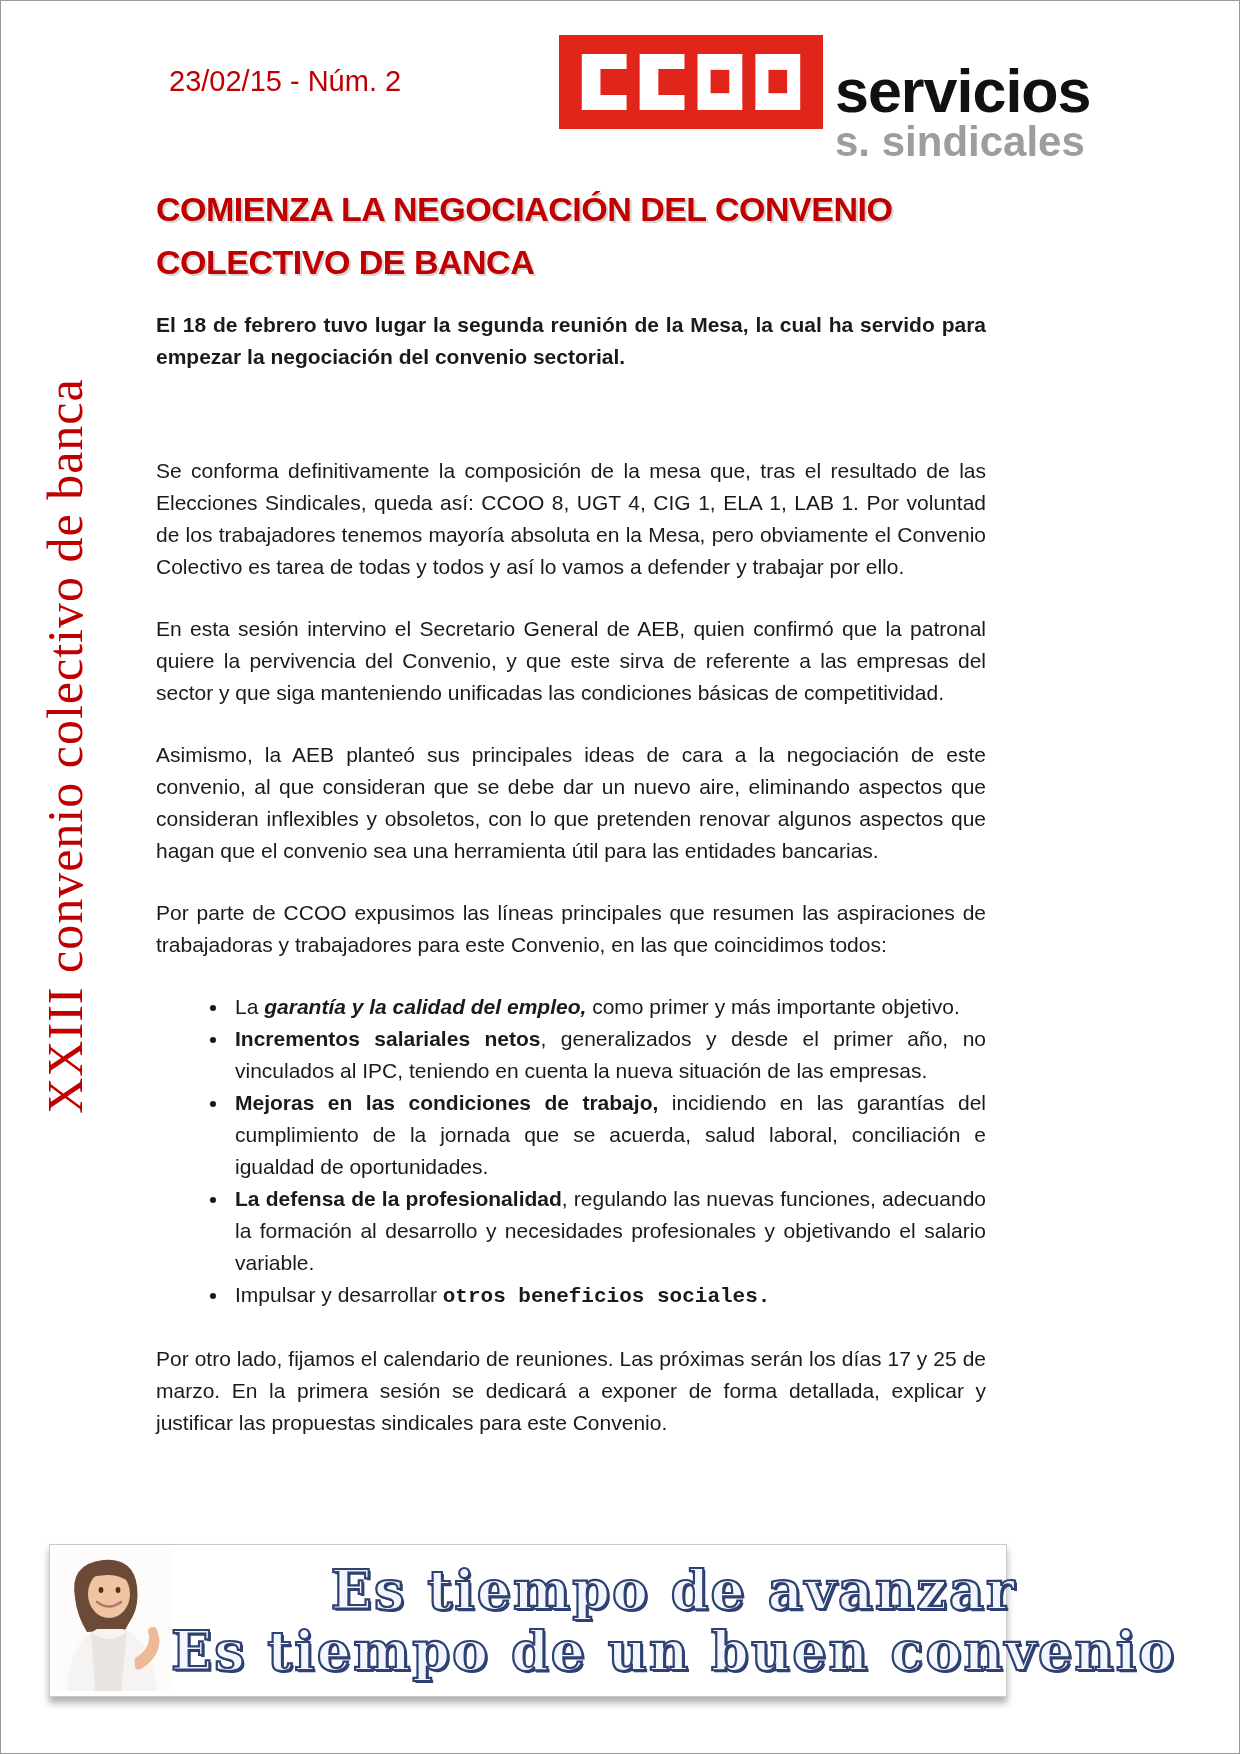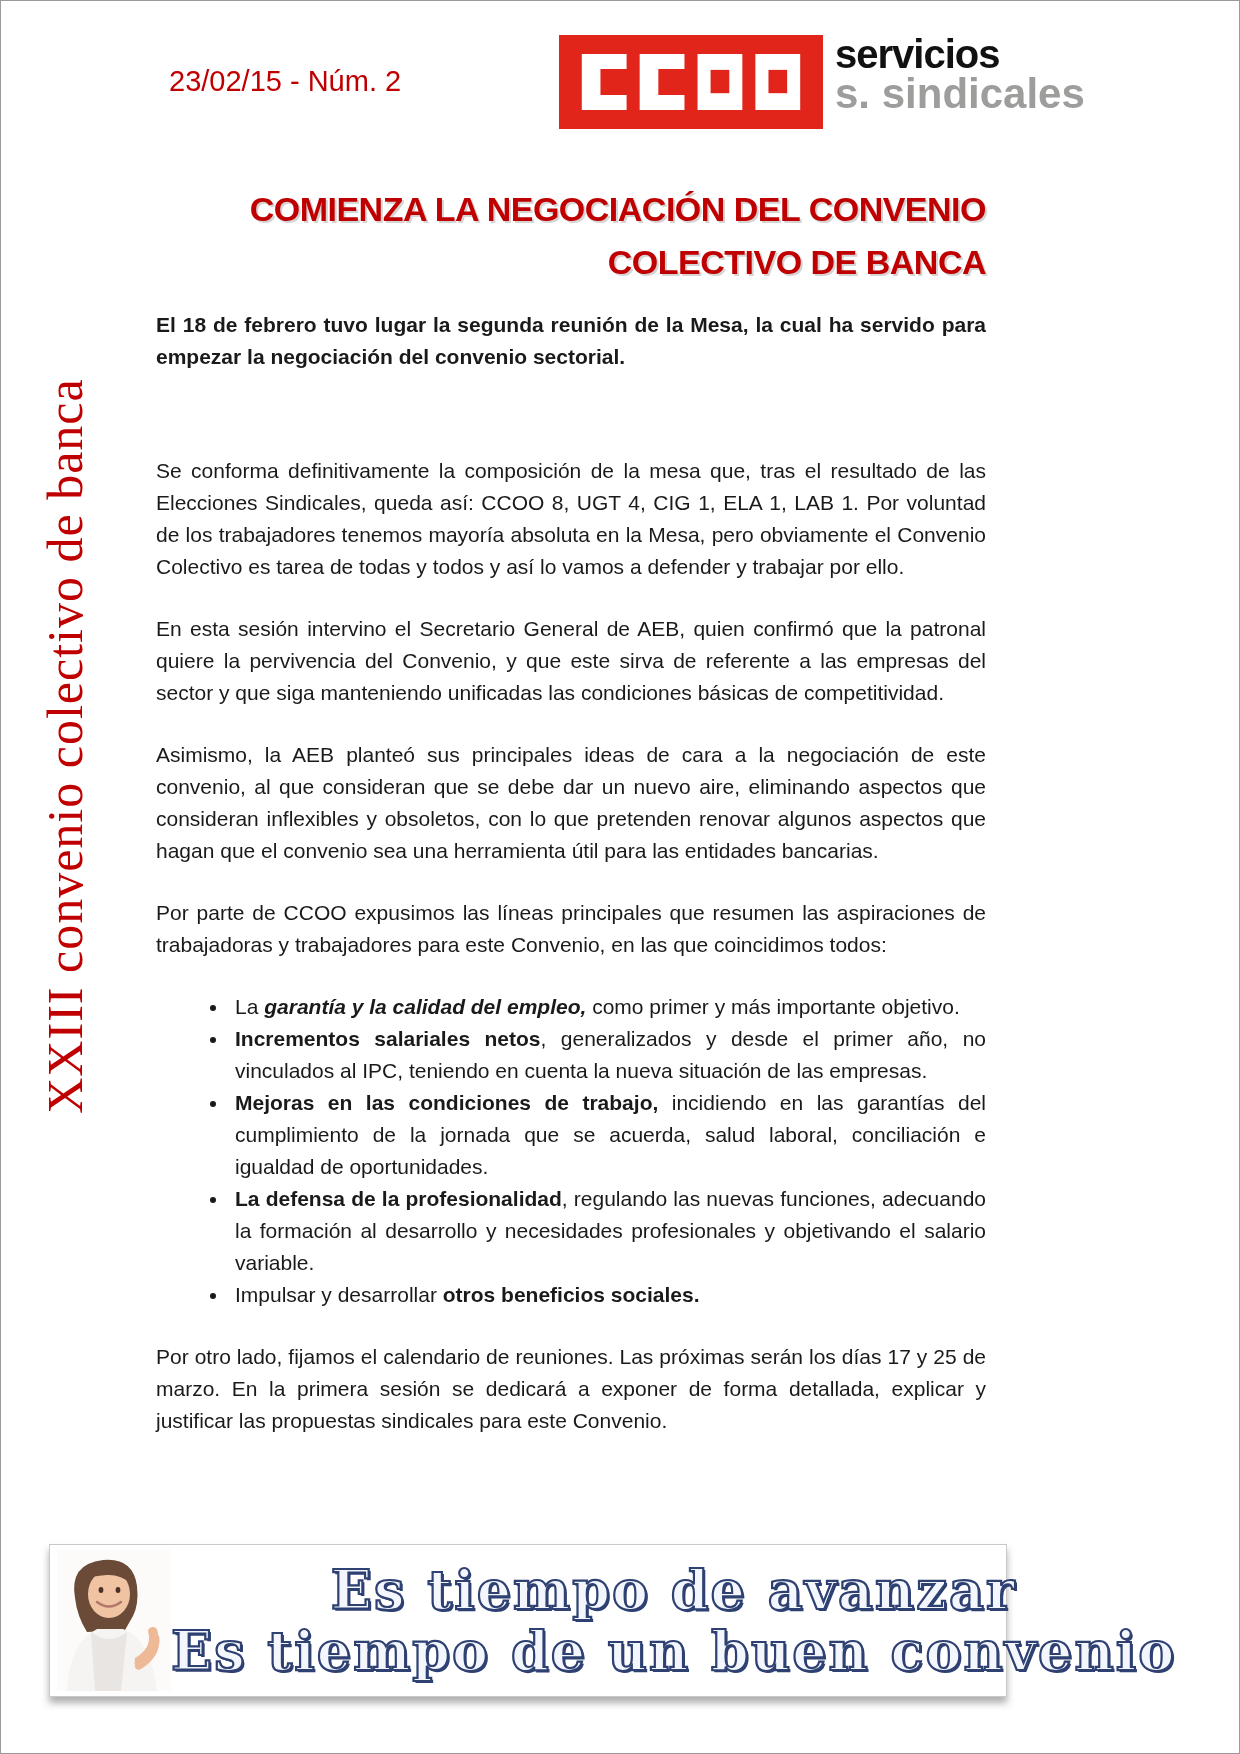--- a/index.html
+++ b/index.html
@@ -25,29 +25,29 @@
     position:absolute;left:168px;top:64px;
     font-size:29px;font-weight:400;color:var(--title-red);
   }
   .logo-block{position:absolute;left:558px;top:34px;display:flex;align-items:flex-start;}
   .ccoo-box{
     width:264px;height:94px;background:var(--brand-red);
     display:flex;align-items:center;justify-content:center;
   }
   .brand-text{margin-left:12px;line-height:1;}
   .brand-main{
-    font-size:40px;font-weight:700;color:#111;letter-spacing:-1px;line-height:0.95;
+    font-size:61px;font-weight:700;color:#111;letter-spacing:-1px;line-height:0.95;margin-top:28px;
   }
   .brand-sub{
     font-size:42px;font-weight:700;color:var(--sub-gray);letter-spacing:0px;line-height:1.0;
   }
   
   .main-title{
     position:absolute;left:155px;top:182px;width:830px;
-    text-align:right;color:var(--title-red);
+    text-align:left;color:var(--title-red);
     font-size:34px;font-weight:700;line-height:1.55;
     text-shadow:2px 2px 0 rgba(160,160,160,0.45);
     letter-spacing:-0.5px;
   }
   
   .vertical-title{
     position:absolute;left:64px;top:745px;
     transform:translate(-50%,-50%) rotate(-90deg);
     white-space:nowrap;
     font-family:"Liberation Serif", serif;
@@ -116,21 +116,21 @@
     <p class="intro-bold">El 18 de febrero tuvo lugar la segunda reunión de la Mesa, la cual ha servido para empezar la negociación del convenio sectorial.</p>
     <p class="para">Se conforma definitivamente la composición de la mesa que, tras el resultado de las Elecciones Sindicales, queda así: CCOO 8, UGT 4, CIG 1, ELA 1, LAB 1. Por voluntad de los trabajadores tenemos mayoría absoluta en la Mesa, pero obviamente el Convenio Colectivo es tarea de todas y todos y así lo vamos a defender y trabajar por ello.</p>
     <p class="para">En esta sesión intervino el Secretario General de AEB, quien confirmó que la patronal quiere la pervivencia del Convenio, y que este sirva de referente a las empresas del sector y que siga manteniendo unificadas las condiciones básicas de competitividad.</p>
     <p class="para">Asimismo, la AEB planteó sus principales ideas de cara a la negociación de este convenio, al que consideran que se debe dar un nuevo aire, eliminando aspectos que consideran inflexibles y obsoletos, con lo que pretenden renovar algunos aspectos que hagan que el convenio sea una herramienta útil para las entidades bancarias.</p>
     <p class="para">Por parte de CCOO expusimos las líneas principales que resumen las aspiraciones de trabajadoras y trabajadores para este Convenio, en las que coincidimos todos:</p>
     <ul class="aspiration-list">
         <li><span>La </span><span style="font-weight: 700; font-style: italic;">garantía y la calidad del empleo,</span><span> como primer y más importante objetivo.</span></li>
         <li><span style="font-weight: 700;">Incrementos salariales netos</span><span>, generalizados y desde el primer año, no vinculados al IPC, teniendo en cuenta la nueva situación de las empresas.</span></li>
         <li><span style="font-weight: 700;">Mejoras en las condiciones de trabajo,</span><span> incidiendo en las garantías del cumplimiento de la jornada que se acuerda, salud laboral, conciliación e igualdad de oportunidades.</span></li>
         <li><span style="font-weight: 700; margin-top: 15px;">La defensa de la profesionalidad</span><span>, regulando las nuevas funciones, adecuando la formación al desarrollo y necesidades profesionales y objetivando el salario variable.</span></li>
-        <li><span>Impulsar y desarrollar </span><span style="font-weight: 700;">otros beneficios sociales.</span></li>
+        <li><span>Impulsar y desarrollar </span><span style="font-weight: 700; font-family: Liberation Mono, monospace;">otros beneficios sociales.</span></li>
       </ul>
     <p class="para">Por otro lado, fijamos el calendario de reuniones. Las próximas serán los días 17 y 25 de marzo. En la primera sesión se dedicará a exponer de forma detallada, explicar y justificar las propuestas sindicales para este Convenio.</p>
   </div>
 
   <div class="banner">
     <svg class="banner-photo" viewBox="0 0 114 141">
       <rect x="0" y="0" width="114" height="141" fill="#fdfbf9"></rect>
       <path d="M18,48 q-6,-34 28,-38 q30,-3 34,26 q2,18 -4,30 l-8,14 l-38,2 q-10,-16 -12,-34 z" fill="#6b4a38"></path>
       <ellipse cx="52" cy="44" rx="21" ry="24" fill="#f0c3a3"></ellipse>
       <path d="M40,52 q12,9 24,0" stroke="#b3766a" stroke-width="2.5" fill="none" stroke-linecap="round"></path>

